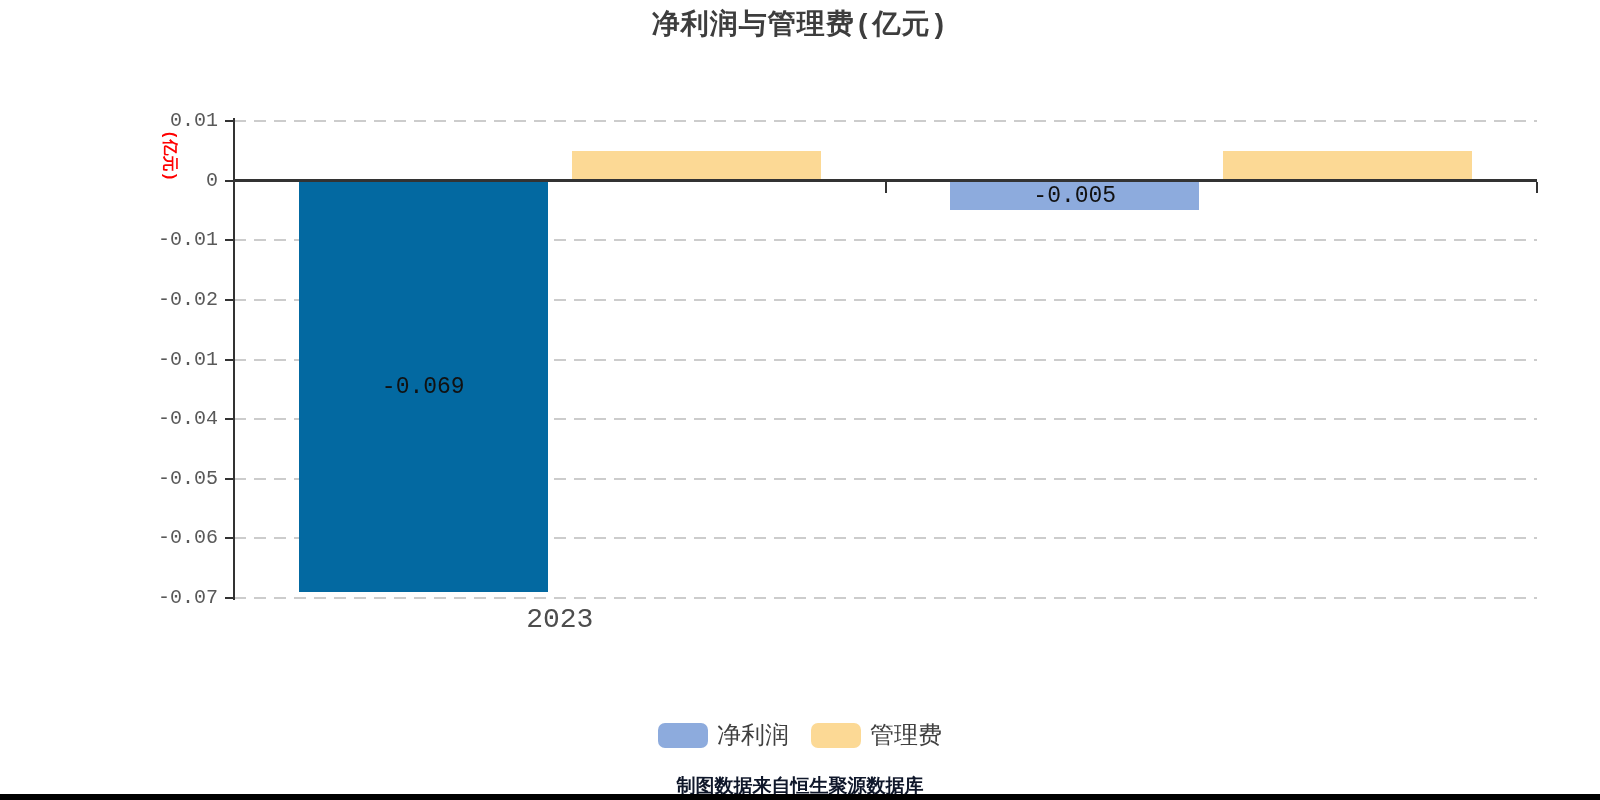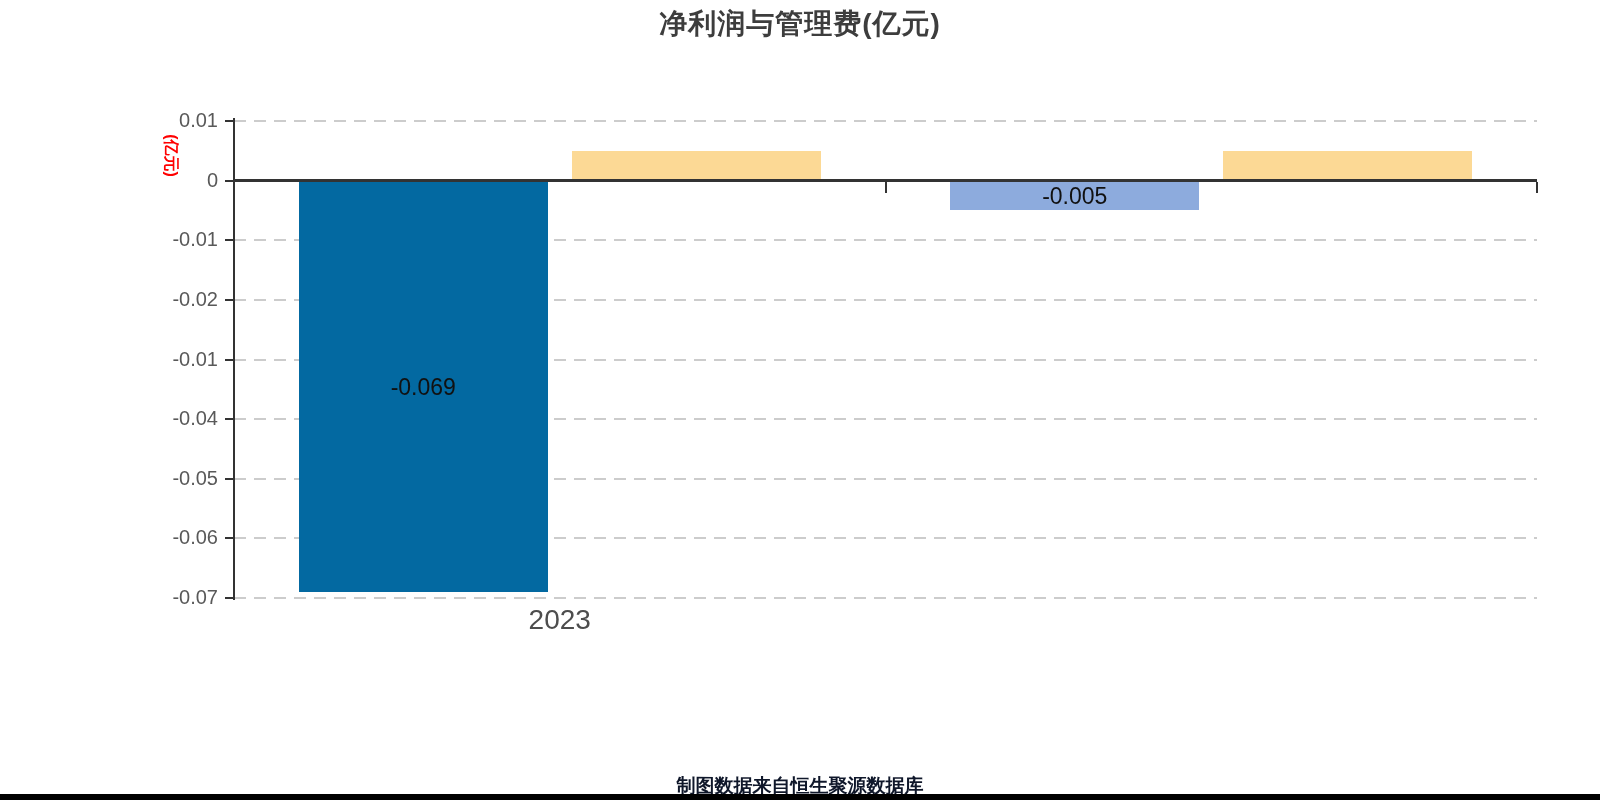--- a/index.html
+++ b/index.html
@@ -1,18 +1,18 @@
 <!DOCTYPE html>
 <html><head>
 <meta charset="utf-8">
 <style>
   html,body{margin:0;padding:0;background:#ffffff;}
   .canvas{
     position:relative;width:1600px;height:800px;background:#ffffff;overflow:hidden;
-    font-family:Liberation Sans, sans-serif;
+    font-family:Liberation Mono, monospace;
   }
   .title{
     position:absolute;top:5px;left:0;width:100%;text-align:center;
     font-size:28px;font-weight:bold;color:#3d3d3d;letter-spacing:1px;
   }
   .y-name{
     position:absolute;left:150px;top:112px;width:40px;height:86px;
     display:flex;align-items:center;justify-content:center;
   }
   .y-name span{
@@ -83,15 +83,25 @@
       <div class="bar" style="left: 298.75px; top: 182.125px; width: 249px; height: 409.913px; background: #0369a1;">
         <span class="bar-label" style="color: rgb(17, 17, 17);">-0.069</span>
       </div>
       <div class="bar" style="left: 571.75px; top: 150.812px; width: 249px; height: 28.3125px; background: rgb(252, 217, 149);"></div>
       <div class="xcat-label" style="left: 439.75px; top: 604px; color: rgb(77, 77, 77);">2023</div>
       <div class="bar" style="left: 950.25px; top: 182.125px; width: 249px; height: 28.3125px; background: rgb(141, 171, 221);">
         <span class="bar-label" style="color: rgb(17, 17, 17);">-0.005</span>
       </div>
       <div class="bar" style="left: 1223.25px; top: 150.812px; width: 249px; height: 28.3125px; background: rgb(252, 217, 149);"></div>
     </div>
+  <div class="legend" id="legend">
+      <div class="legend-item">
+        <span class="legend-chip" style="background: rgb(141, 171, 221);"></span>
+        <span class="legend-label" style="color: rgb(64, 64, 64);">净利润</span>
+      </div>
+      <div class="legend-item">
+        <span class="legend-chip" style="background: rgb(252, 217, 149);"></span>
+        <span class="legend-label" style="color: rgb(64, 64, 64);">管理费</span>
+      </div>
+    </div>
   <div class="footer" style="color: #0f172a;">制图数据来自恒生聚源数据库</div>
   <div class="bottom-strip"></div>
 </div>
 
 </body></html>

